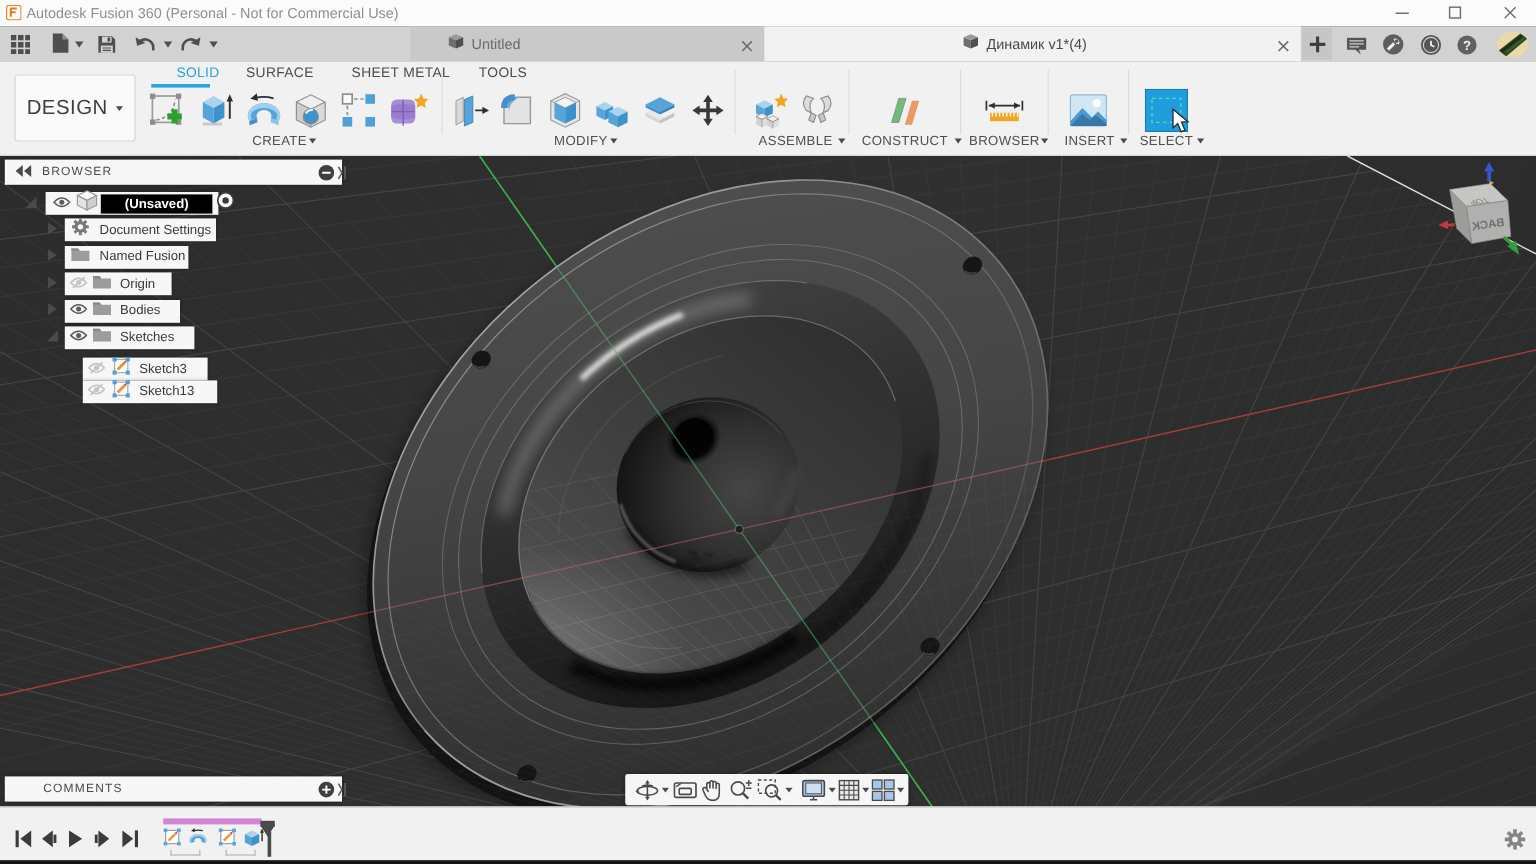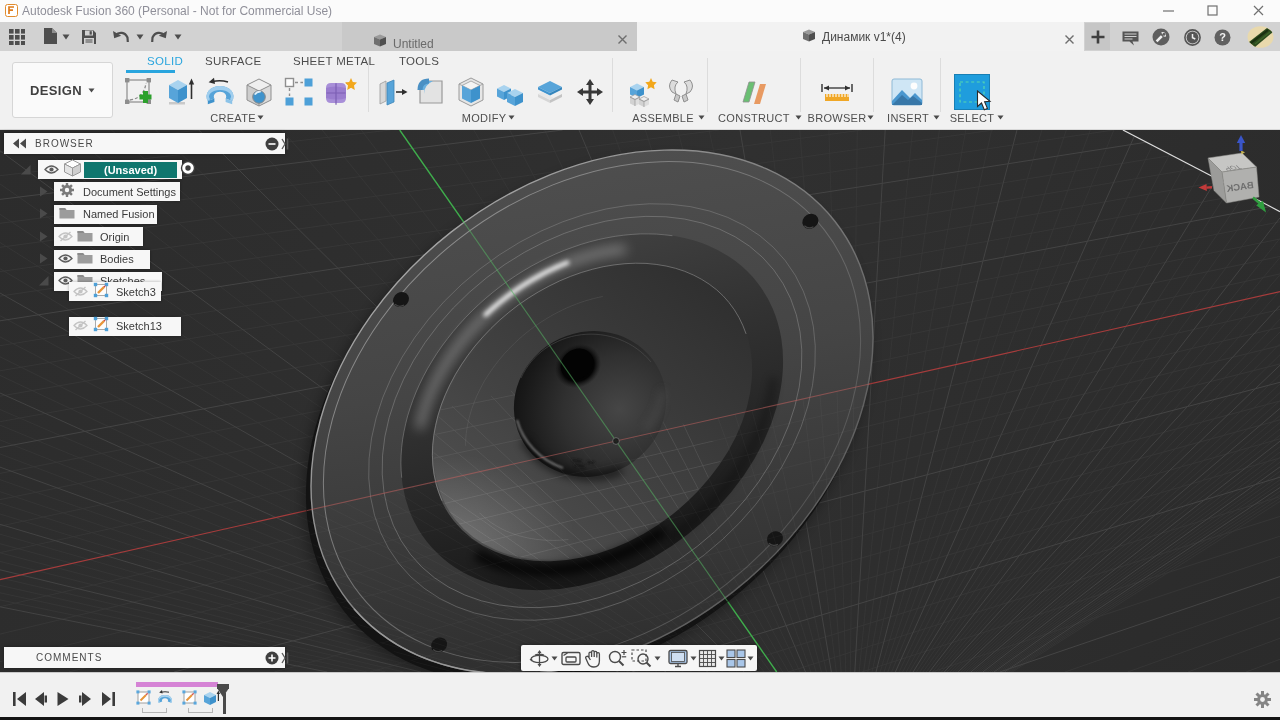--- a/index.html
+++ b/index.html
@@ -5,29 +5,29 @@
   * { margin:0; padding:0; box-sizing:border-box; }
   html,body { width:1280px; height:720px; overflow:hidden; font-family:"Liberation Sans",sans-serif; }
   #app { position:relative; width:1280px; height:720px; background:#2f2f2f; }
   .abs { position:absolute; }
 
   #titlebar { left:0; top:0; width:1280px; height:22px; background:#fbfbfb; }
   #title-text { left:22px; top:3.5px; font-size:12px; color:#8f8f99; }
 
   #menurow { left:0; top:22px; width:1280px; height:29px; background:#d2d2d2; }
   .tab { position:absolute; top:0; height:29px; display:flex; align-items:center; }
-  #tab-inactive { left:342px; width:295px; background:#c9c9c9;align-items:flex-end; }
+  #tab-inactive { left:342px; width:295px; background:#c9c9c9; }
   #tab-active   { left:637px; width:447px; background:#f2f2f2; }
   .tab-label { font-size:12px; color:#6a6a6a; margin-left:6px; }
   #tab-active .tab-label { color:#4a4a4a; }
   #plusbtn { left:1085px; top:1px; width:25px; height:27px; background:#c6c6c6; display:flex; align-items:center; justify-content:center; position:absolute; }
 
   #toolbar { left:0; top:51px; width:1280px; height:79px; background:#f1f1f1; border-bottom:1px solid #d8d8d8; }
   #design-box { left:12px; top:11px; width:101px; height:56px; background:#fafafa; border:1px solid #d6d6d6; border-radius:3px; display:flex; align-items:center; justify-content:center; gap:6px; position:absolute; }
-  #design-box span { font-size:13px; font-weight:bold; color:#3f3f3f; letter-spacing:0.4px; }
+  #design-box span { font-size:17px; font-weight:normal; color:#3f3f3f; letter-spacing:0.4px; }
   .ribbon-tab { position:absolute; top:4px; font-size:11.5px; color:#4c4c4c; letter-spacing:0.3px; }
   .ribbon-tab.active { color:#29a5de;margin-left:20px; }
   #solid-underline { position:absolute; left:126px; top:19px; width:49px; height:3px; background:#29a5de; }
   .group-label { position:absolute; top:61px; font-size:11px; color:#4f4f4f; letter-spacing:0.3px; transform:translateX(-50%); }
   .gsep { position:absolute; top:7px; width:1px; height:54px; background:#dcdcdc; }
 
   .panelbar { position:absolute; background:#f7f7f7; box-shadow:0 0 4px rgba(0,0,0,0.35); display:flex; align-items:center; }
   #browser-bar { left:4px; top:133px; width:281px; height:21px; }
   #comments-bar { left:4px; top:647px; width:281px; height:21px; }
   .panelbar .ptitle { font-size:10px; color:#4a4a4a; letter-spacing:1px; }
@@ -546,21 +546,21 @@
       <div style="width:3px;height:15px;background:#d36ad3;margin-left:3px"></div>
       <span style="margin-left:3px"><svg width="15" height="11" viewBox="0 0 15 11" style="">
             <path d="M1 5.5 Q7.5 -1.5 14 5.5 Q7.5 12.5 1 5.5 z" fill="none" stroke="#5d5d5d" stroke-width="1.3"></path>
             <circle cx="7.5" cy="5.5" r="2.1" fill="#5d5d5d"></circle>
           </svg></span>
       <span style="margin-left:4px"><svg width="19" height="18" viewBox="0 0 19 18" style="">
             <polygon points="9.5,1 17.5,5 9.5,9 1.5,5" fill="#fdfdfd" stroke="#9a9a9a" stroke-width="1"></polygon>
             <polygon points="1.5,5 9.5,9 9.5,17 1.5,13" fill="#e4e4e4" stroke="#9a9a9a" stroke-width="1"></polygon>
             <polygon points="17.5,5 17.5,13 9.5,17 9.5,9" fill="#cfcfcf" stroke="#9a9a9a" stroke-width="1"></polygon>
           </svg></span>
-      <div style="background:#0f766e;height:16px;display:flex;align-items:center;padding:0 20px;margin-left:2px">
+      <div style="background:#000000;height:16px;display:flex;align-items:center;padding:0 20px;margin-left:2px">
         <span style="font-size:11px;font-weight:bold;color:#fff">(Unsaved)</span>
       </div>
       <span style="margin-left:3px"><svg width="16" height="16" viewBox="0 0 16 16" style="">
             <circle cx="8" cy="8" r="6.5" fill="#fff" stroke="#3c3c3c" stroke-width="1.4"></circle>
             <circle cx="8" cy="8" r="2.7" fill="#3c3c3c"></circle>
           </svg></span>
     </div>
     <span class="abs" style="left:38px;top:184px"><svg width="11" height="13" viewBox="0 0 11 13" style="">
           <path d="M2 1.5 L9.5 6.5 L2 11.5 z" fill="#4a4a4a"></path>
         </svg></span>
@@ -622,21 +622,21 @@
       <span style="margin-left:4px"><svg width="15" height="11" viewBox="0 0 15 11" style="">
             <path d="M1 5.5 Q7.5 -1.5 14 5.5 Q7.5 12.5 1 5.5 z" fill="none" stroke="#5d5d5d" stroke-width="1.3"></path>
             <circle cx="7.5" cy="5.5" r="2.1" fill="#5d5d5d"></circle>
           </svg></span>
         <span style="margin-left:4px"><svg width="16" height="13" viewBox="0 0 16 13" style="">
             <path d="M0.5 2 h5.5 l1.5 2 h8 v8.5 h-15 z" fill="#9c9c9c"></path>
             <path d="M0.5 2 h5.5 l1.5 2 h-7 z" fill="#8a8a8a"></path>
           </svg></span>
         <span class="clabel" style="margin-left:7px">Sketches</span>
     </div>
-    <div class="chip" style="left:69px;top:282px;width:92px">
+    <div class="chip" style="left:69px;top:298px;width:104px">
       <span style="margin-left:4px"><svg width="15" height="11" viewBox="0 0 15 11" style="">
             <path d="M1 5.5 Q7.5 -1.5 14 5.5 Q7.5 12.5 1 5.5 z" fill="none" stroke="#c4c4c4" stroke-width="1.3"></path>
             <circle cx="7.5" cy="5.5" r="2.1" fill="#c4c4c4"></circle>
             <path d="M2.5 10 L12.5 1" stroke="#c4c4c4" stroke-width="1.4"></path>
           </svg></span>
         <span style="margin-left:5px"><svg width="16" height="16" viewBox="0 0 16 16" style="">
             <rect x="2.5" y="2.5" width="11" height="11" fill="#fdfdfd" stroke="#aaa" stroke-width="1"></rect>
 <g fill="#4da0d8">
               <rect x="0.8" y="0.8" width="3.4" height="3.4"></rect>
               <rect x="11.8" y="0.8" width="3.4" height="3.4"></rect>

